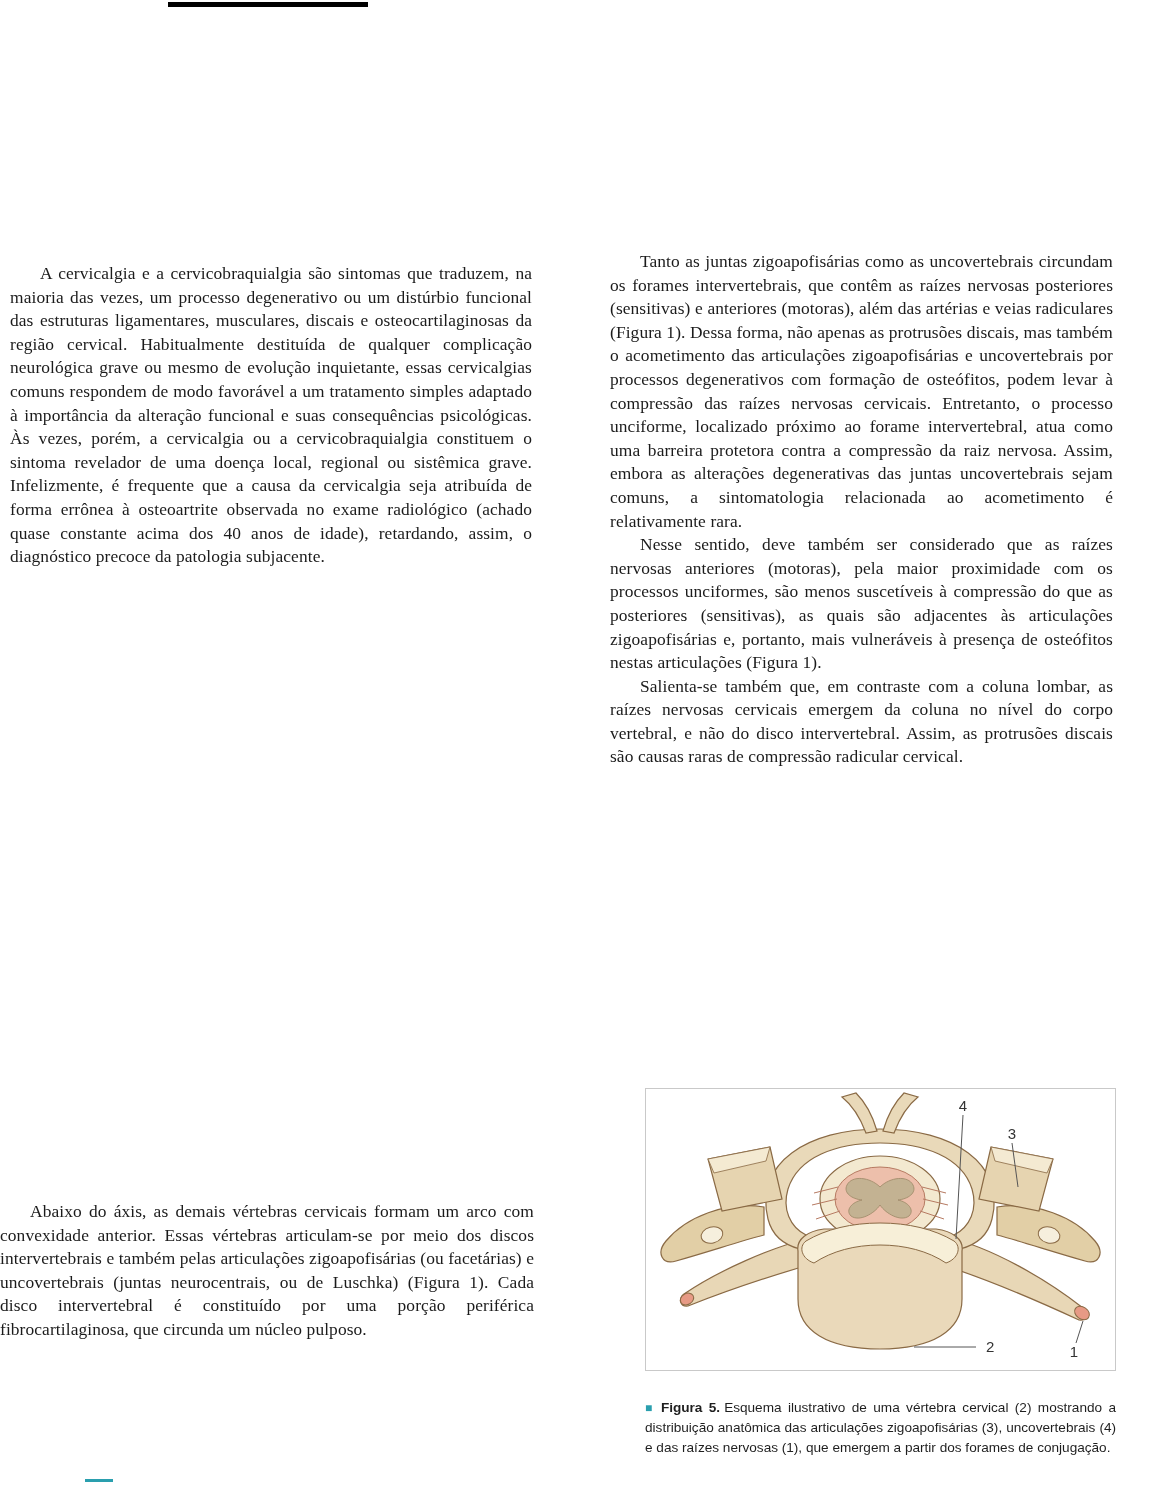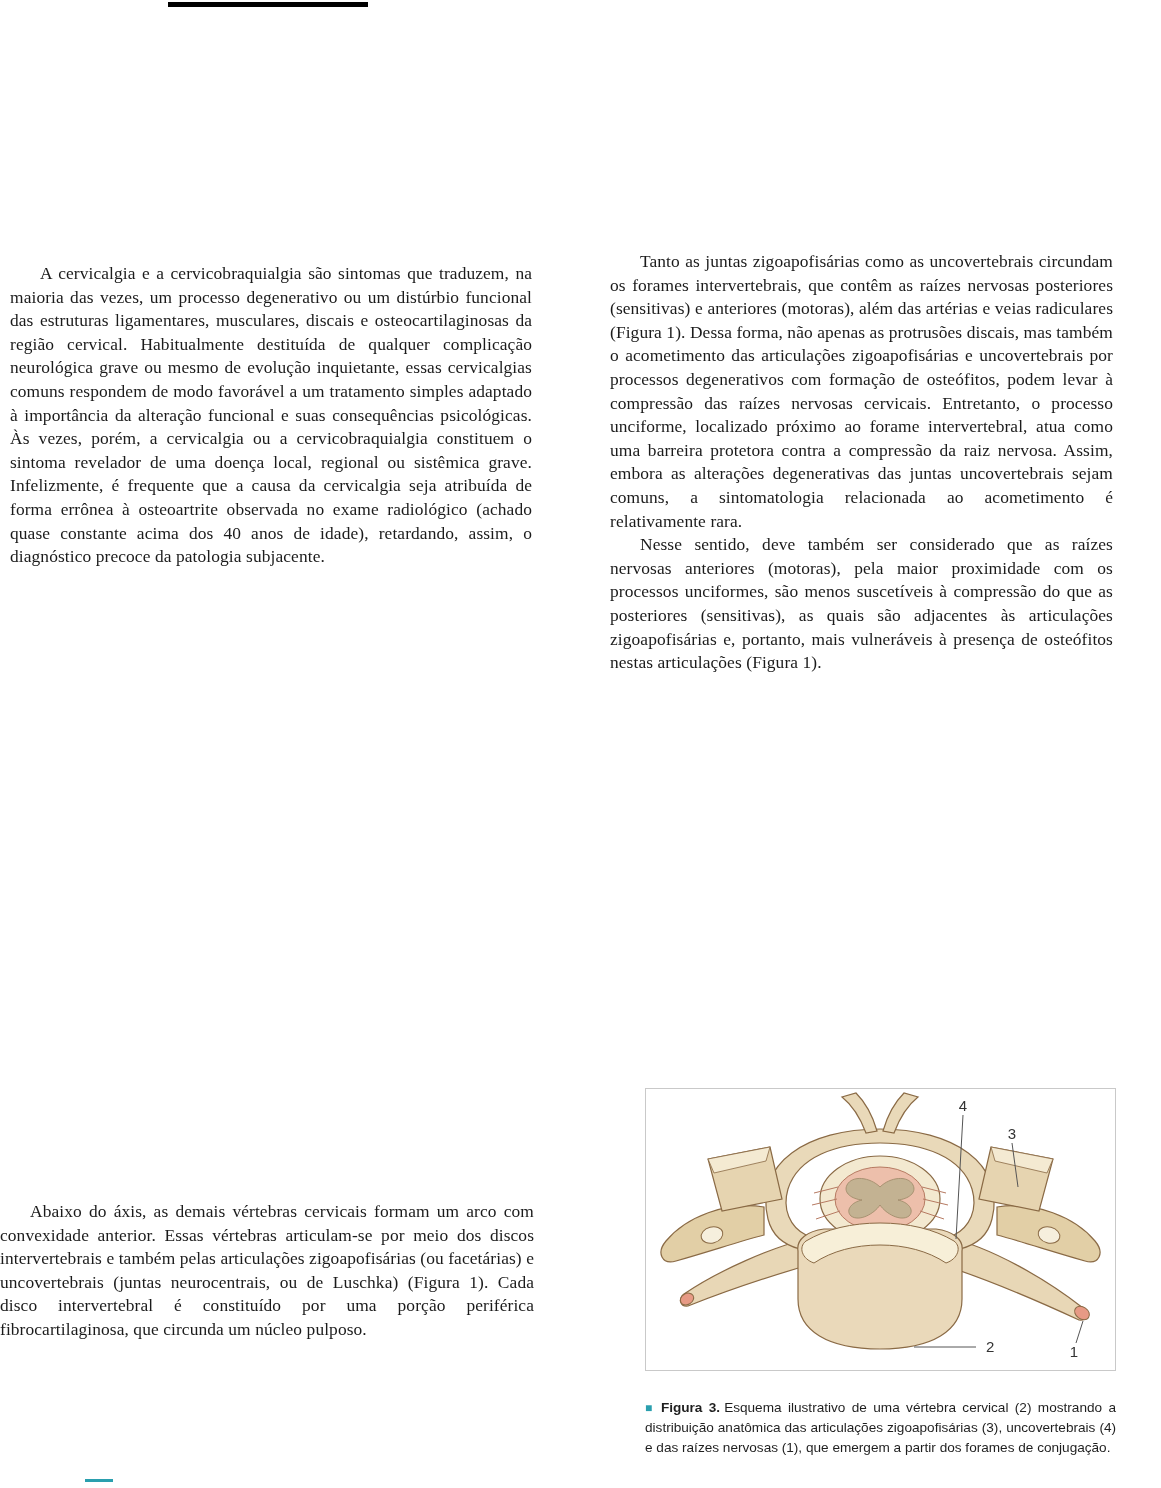--- a/index.html
+++ b/index.html
@@ -68,20 +68,21 @@
 
   <div class="rule-top"></div>
 
   <div class="col col-left-1">
     <p>A cervicalgia e a cervicobraquialgia são sintomas que traduzem, na maioria das vezes, um processo degenerativo ou um distúrbio funcional das estruturas ligamentares, musculares, discais e osteocartilaginosas da região cervical. Habitualmente destituída de qualquer complicação neurológica grave ou mesmo de evolução inquietante, essas cervicalgias comuns respondem de modo favorável a um tratamento simples adaptado à importância da alteração funcional e suas consequências psicológicas. Às vezes, porém, a cervicalgia ou a cervicobraquialgia constituem o sintoma revelador de uma doença local, regional ou sistêmica grave. Infelizmente, é frequente que a causa da cervicalgia seja atribuída de forma errônea à osteoartrite observada no exame radiológico (achado quase constante acima dos 40 anos de idade), retardando, assim, o diagnóstico precoce da patologia subjacente.</p>
   </div>
 
   <div class="col col-right">
     <p>Tanto as juntas zigoapofisárias como as uncovertebrais circundam os forames intervertebrais, que contêm as raízes nervosas posteriores (sensitivas) e anteriores (motoras), além das artérias e veias radiculares (Figura 1). Dessa forma, não apenas as protrusões discais, mas também o acometimento das articulações zigoapofisárias e uncovertebrais por processos degenerativos com formação de osteófitos, podem levar à compressão das raízes nervosas cervicais. Entretanto, o processo unciforme, localizado próximo ao forame intervertebral, atua como uma barreira protetora contra a compressão da raiz nervosa. Assim, embora as alterações degenerativas das juntas uncovertebrais sejam comuns, a sintomatologia relacionada ao acometimento é relativamente rara.</p>
     <p>Nesse sentido, deve também ser considerado que as raízes nervosas anteriores (motoras), pela maior proximidade com os processos unciformes, são menos suscetíveis à compressão do que as posteriores (sensitivas), as quais são adjacentes às articulações zigoapofisárias e, portanto, mais vulneráveis à presença de osteófitos nestas articulações (Figura 1).</p>
+    <p>Salienta-se também que, em contraste com a coluna lombar, as raízes nervosas cervicais emergem da coluna no nível do corpo vertebral, e não do disco intervertebral. Assim, as protrusões discais são causas raras de compressão radicular cervical.</p>
   </div>
 
   <div class="col col-left-2">
     <p>Abaixo do áxis, as demais vértebras cervicais formam um arco com convexidade anterior. Essas vértebras articulam-se por meio dos discos intervertebrais e também pelas articulações zigoapofisárias (ou facetárias) e uncovertebrais (juntas neurocentrais, ou de Luschka) (Figura 1). Cada disco intervertebral é constituído por uma porção periférica fibrocartilaginosa, que circunda um núcleo pulposo.</p>
   </div>
 
   <div class="figure-box">
     <svg viewBox="0 0 469 281">
 
       <g>
@@ -146,17 +147,17 @@
         <line x1="430" y1="254" x2="437" y2="232"></line>
       </g>
 
       <text class="callout-num" x="317" y="22" text-anchor="middle">4</text>
       <text class="callout-num" x="366" y="50" text-anchor="middle">3</text>
       <text class="callout-num" x="340" y="263" text-anchor="start">2</text>
       <text class="callout-num" x="428" y="268" text-anchor="middle">1</text>
     </svg>
   </div>
 
-  <p class="caption"><span class="bullet" style="color: rgb(42, 159, 174);">■</span><span class="cap-title">Figura 3.</span><span>Esquema ilustrativo de uma vértebra cervical (2) mostrando a distribuição anatômica das articulações zigoapofisárias (3), uncovertebrais (4) e das raízes nervosas (1), que emergem a partir dos forames de conjugação.</span></p>
+  <p class="caption"><span class="bullet" style="color: rgb(42, 159, 174);">■</span><span class="cap-title">Figura 5.</span><span>Esquema ilustrativo de uma vértebra cervical (2) mostrando a distribuição anatômica das articulações zigoapofisárias (3), uncovertebrais (4) e das raízes nervosas (1), que emergem a partir dos forames de conjugação.</span></p>
 
   <div class="rule-bottom" style="background: rgb(42, 159, 174);"></div>
 
 </div>
 
 </body></html>

